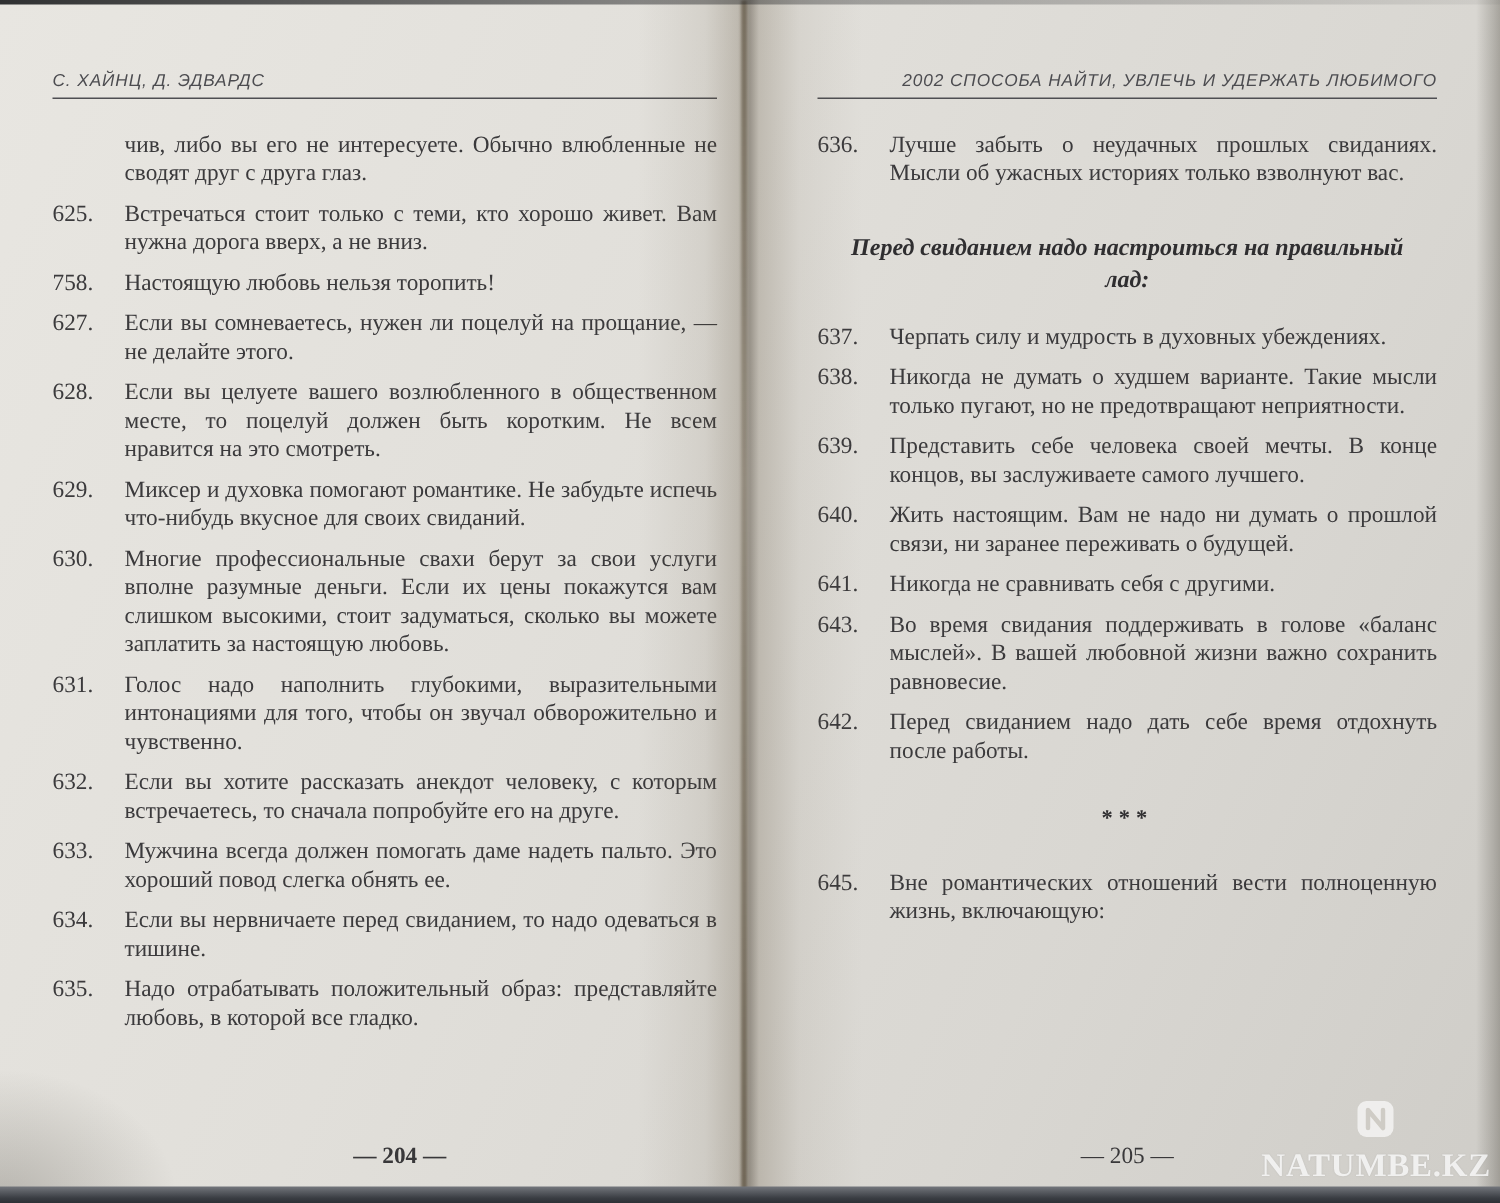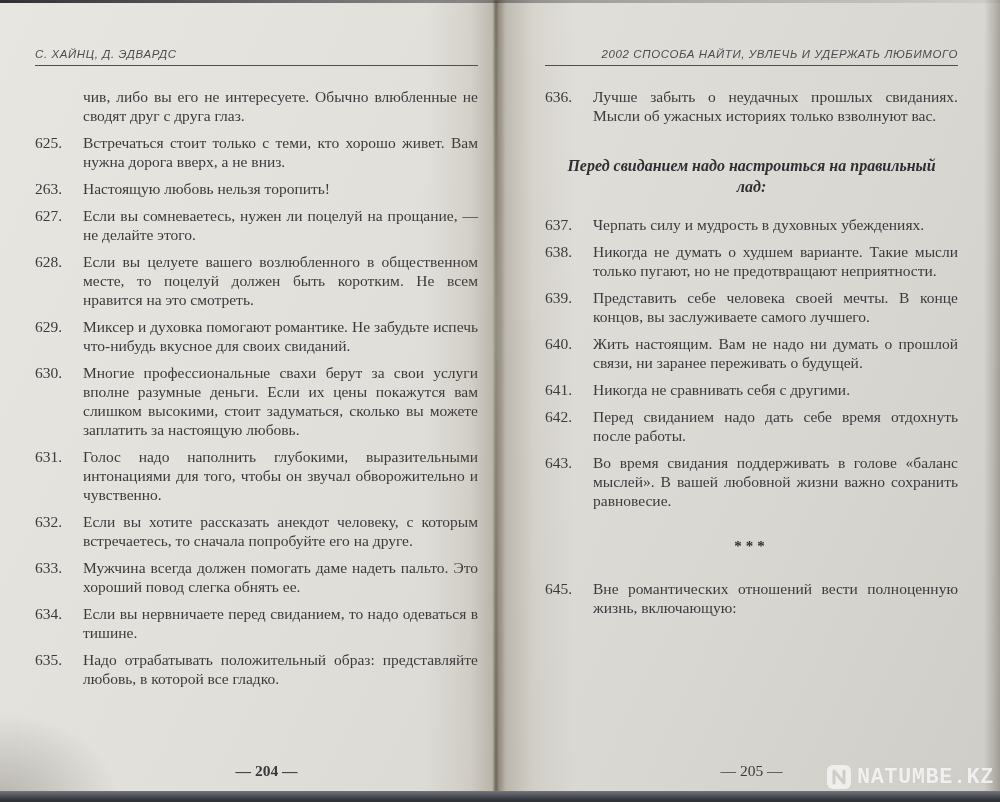--- a/index.html
+++ b/index.html
@@ -76,43 +76,44 @@
   .pagenum{
     position:absolute;bottom:22px;font-size:15.5px;color:#39383a;
     text-align:center;
   }
   .page-left .pagenum{left:55px;width:423px;font-weight:bold;}
   .page-right .pagenum{left:45px;width:413px;}
 
   .watermark{
     position:absolute;right:6px;bottom:12px;
     display:flex;align-items:center;gap:5px;
-    font-family:Liberation Mono, monospace;
+    font-family:Liberation Serif, serif;
     font-weight:bold;font-size:22px;letter-spacing:.5px;
     color:rgba(255,255,255,.78);
     text-shadow:0 0 1px rgba(120,120,120,.25);
+    flex-direction:column;
   }
   .watermark svg{display:block;opacity:.82;}
 </style>
 </head>
 <body>
 
 <div class="photo">
 
   <div class="page page-left">
     <div class="running-head">С. ХАЙНЦ, Д. ЭДВАРДС</div>
     <div class="head-rule"></div>
     <div class="content">
       <p class="cont-para">чив, либо вы его не интересуете. Обычно влюбленные не сводят друг с друга глаз.</p>
       <div class="item">
           <span class="num">625.</span>
           <span class="txt">Встречаться стоит только с теми, кто хорошо живет. Вам нужна дорога вверх, а не вниз.</span>
         </div>
       <div class="item">
-          <span class="num">263.</span>
+          <span class="num">758.</span>
           <span class="txt">Настоящую любовь нельзя торопить!</span>
         </div>
       <div class="item">
           <span class="num">627.</span>
           <span class="txt">Если вы сомневаетесь, нужен ли поцелуй на прощание, — не делайте этого.</span>
         </div>
       <div class="item">
           <span class="num">628.</span>
           <span class="txt">Если вы целуете вашего возлюбленного в общественном месте, то поцелуй должен быть коротким. Не всем нравится на это смотреть.</span>
         </div>
@@ -171,26 +172,26 @@
         </div>
       <div class="item">
           <span class="num">640.</span>
           <span class="txt">Жить настоящим. Вам не надо ни думать о прошлой связи, ни заранее переживать о будущей.</span>
         </div>
       <div class="item">
           <span class="num">641.</span>
           <span class="txt">Никогда не сравнивать себя с другими.</span>
         </div>
       <div class="item">
+          <span class="num">643.</span>
+          <span class="txt">Во время свидания поддерживать в голове «баланс мыслей». В вашей любовной жизни важно сохранить равновесие.</span>
+        </div>
+      <div class="item">
           <span class="num">642.</span>
           <span class="txt">Перед свиданием надо дать себе время отдохнуть после работы.</span>
-        </div>
-      <div class="item">
-          <span class="num">643.</span>
-          <span class="txt">Во время свидания поддерживать в голове «баланс мыслей». В вашей любовной жизни важно сохранить равновесие.</span>
         </div>
       <div class="sep">***</div>
       <div class="item">
           <span class="num">645.</span>
           <span class="txt">Вне романтических отношений вести полноценную жизнь, включающую:</span>
         </div>
     </div>
     <div class="pagenum">— 205 —</div>
   </div>
 

